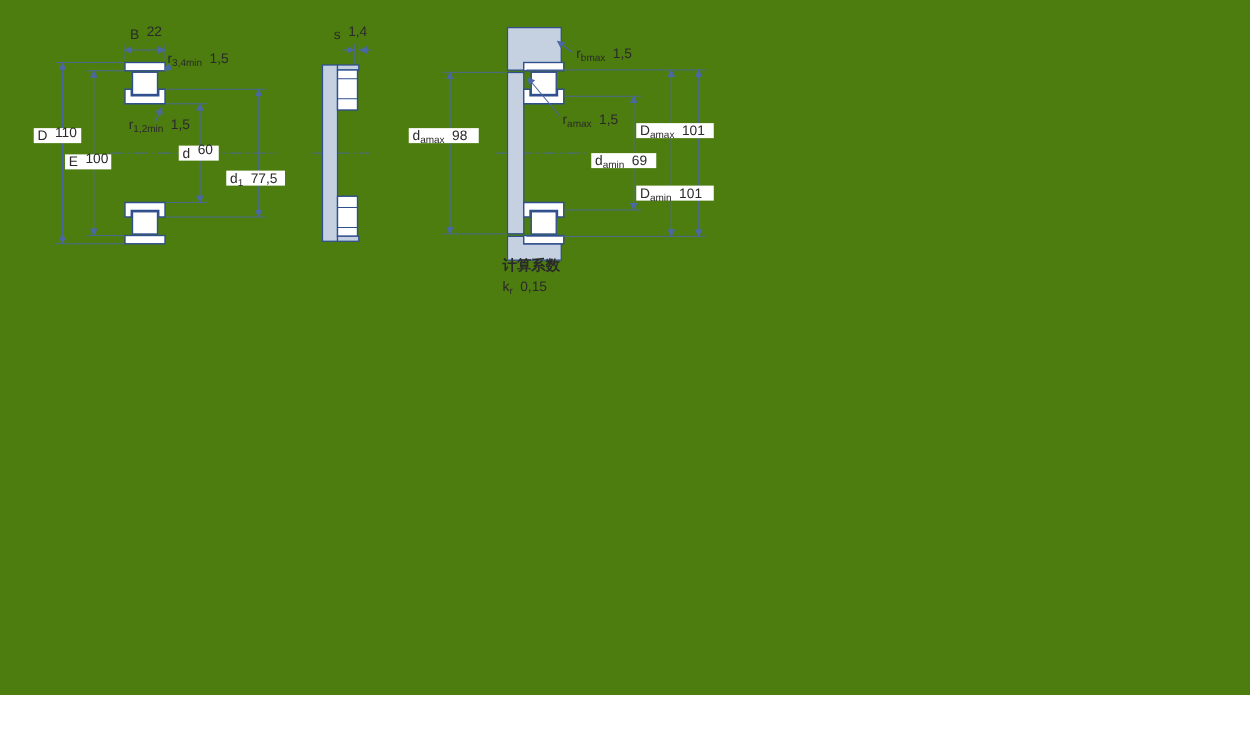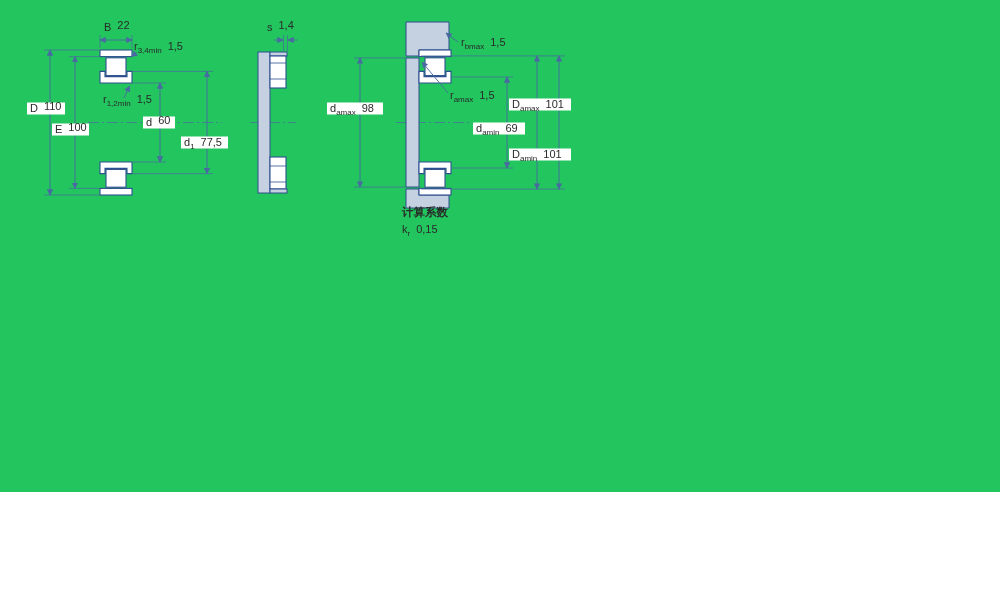--- a/index.html
+++ b/index.html
@@ -1,16 +1,16 @@
 <!DOCTYPE html>
 <html><head>
 <meta charset="utf-8">
 <style>
   html,body{margin:0;padding:0;background:#ffffff;}
-  .stage{position:relative;width:1000px;height:492px;background:#22c55e;overflow:hidden;font-family:"Liberation Sans",sans-serif;}
+  .stage{position:relative;width:1000px;height:556px;background:#4d7c0f;overflow:hidden;font-family:"Liberation Sans",sans-serif;}
   text{font-family:"Liberation Sans",sans-serif;font-size:11px;fill:#2a2a2a;}
   .sub{font-size:8px;}
   .heading{font-weight:bold;font-size:11.5px;}
   .outline{fill:#ffffff;stroke:#2f4f8f;stroke-width:1.1;}
   .metal{fill:#c5d1e0;stroke:#2f4f8f;stroke-width:1;}
   .detail{stroke:#2f4f8f;stroke-width:0.8;}
   .dim{stroke:#4a69a2;stroke-width:0.9;fill:none;}
   .ext{stroke:#4a69a2;stroke-width:0.7;fill:none;}
   .cl{stroke:#4a69a2;stroke-width:0.7;stroke-dasharray:11 3 2 3;}
   .lblbg{fill:#ffffff;}

